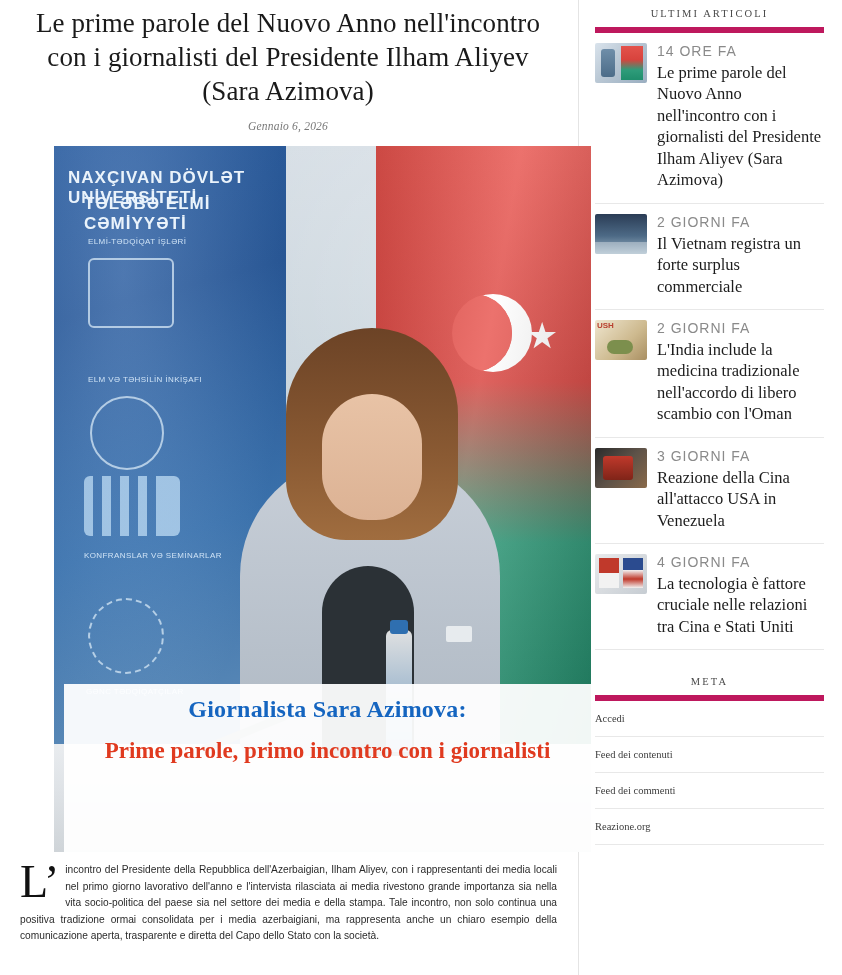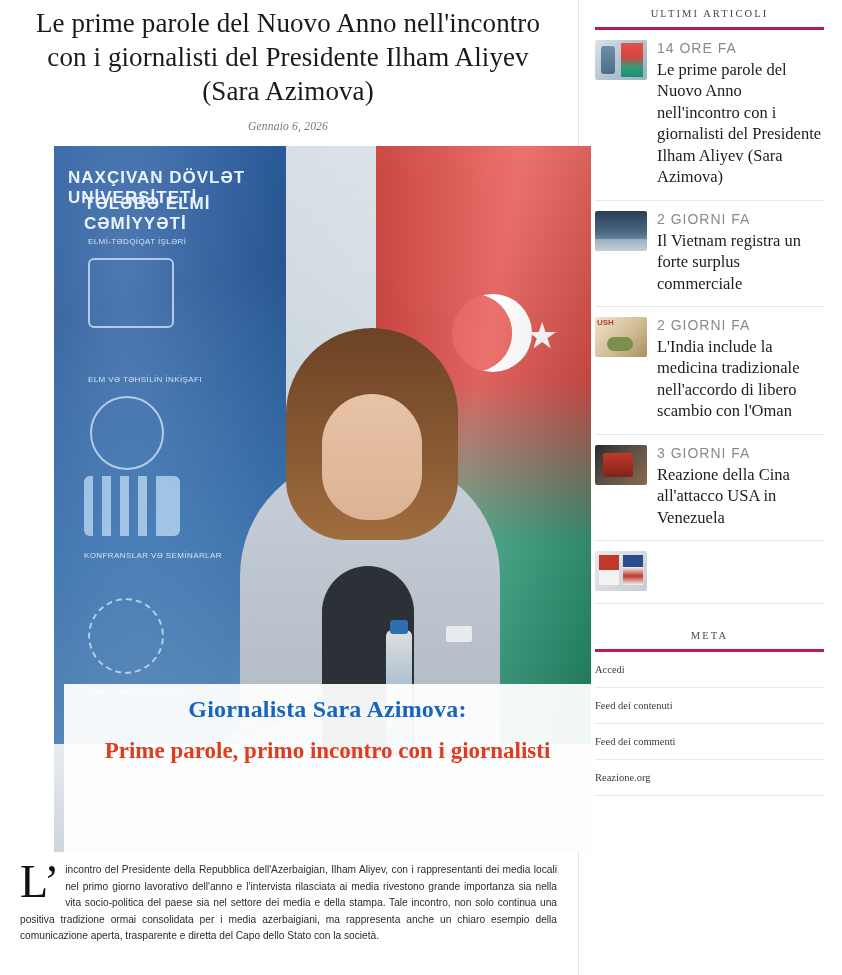--- a/index.html
+++ b/index.html
@@ -256,21 +256,21 @@
     font-family: "Liberation Serif", serif;
   }
   .widget-title {
     text-align: center;
     font-size: 10.5px;
     letter-spacing: 2.1px;
     color: #4a4a4a;
     text-transform: uppercase;
     font-family: "Liberation Serif", serif;
     padding-bottom: 8px;
-    border-bottom: 3px solid #be185d;
+    border-bottom: 6px solid #be185d;
   }
   .post {
     display: flex;
     gap: 10px;
     padding: 10px 0 12px 0;
     border-bottom: 1px solid #e8e8e8;
   }
   .post:last-child { border-bottom: 1px solid #e8e8e8; }
   .thumb {
     width: 52px; height: 40px;
@@ -412,20 +412,24 @@
     <div class="post">
       <div class="thumb t-china"></div>
       <div class="post-body">
         <div class="post-meta">3 GIORNI FA</div>
         <a class="post-title">Reazione della Cina all'attacco USA in Venezuela</a>
       </div>
     </div>
 
     <div class="post">
       <div class="thumb t-tech"></div>
+      <div class="post-body">
+        <div class="post-meta">4 GIORNI FA</div>
+        <a class="post-title">La tecnologia è fattore cruciale nelle relazioni tra Cina e Stati Uniti</a>
+      </div>
     </div>
 
     <div class="meta-widget">
       <div class="widget-title">META</div>
       <ul class="meta-list">
         <li>Accedi</li>
         <li>Feed dei contenuti</li>
         <li>Feed dei commenti</li>
         <li>Reazione.org</li>
       </ul>

